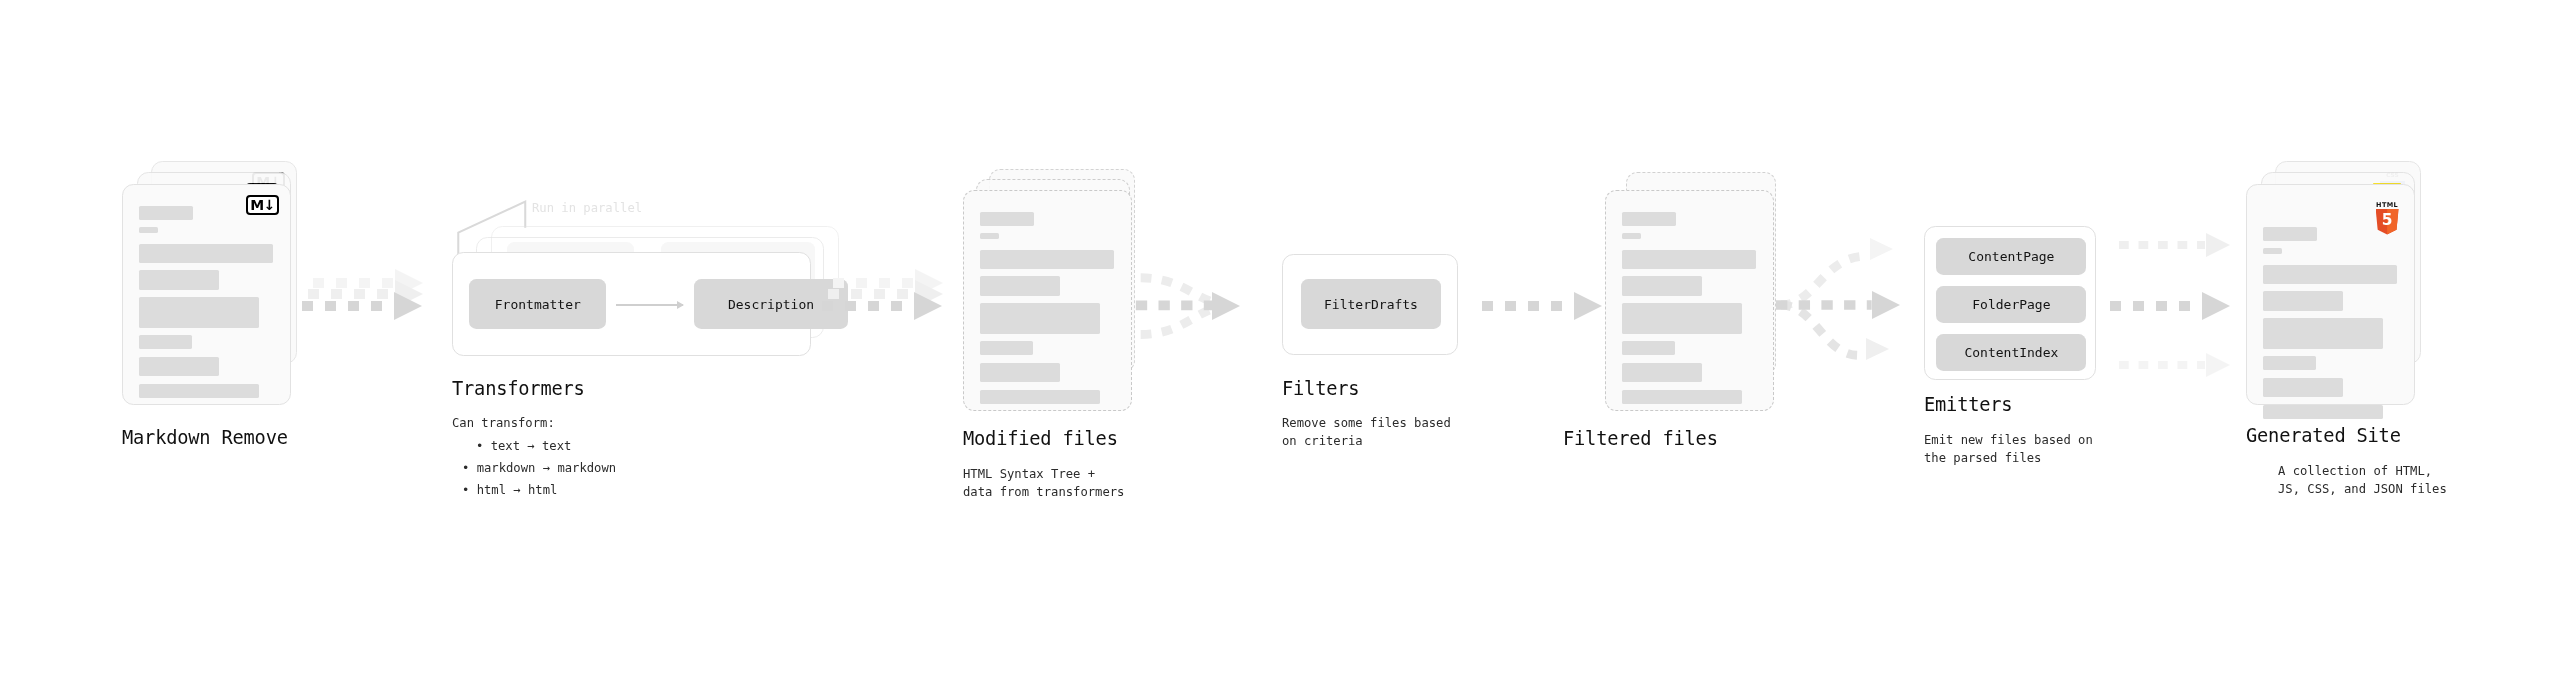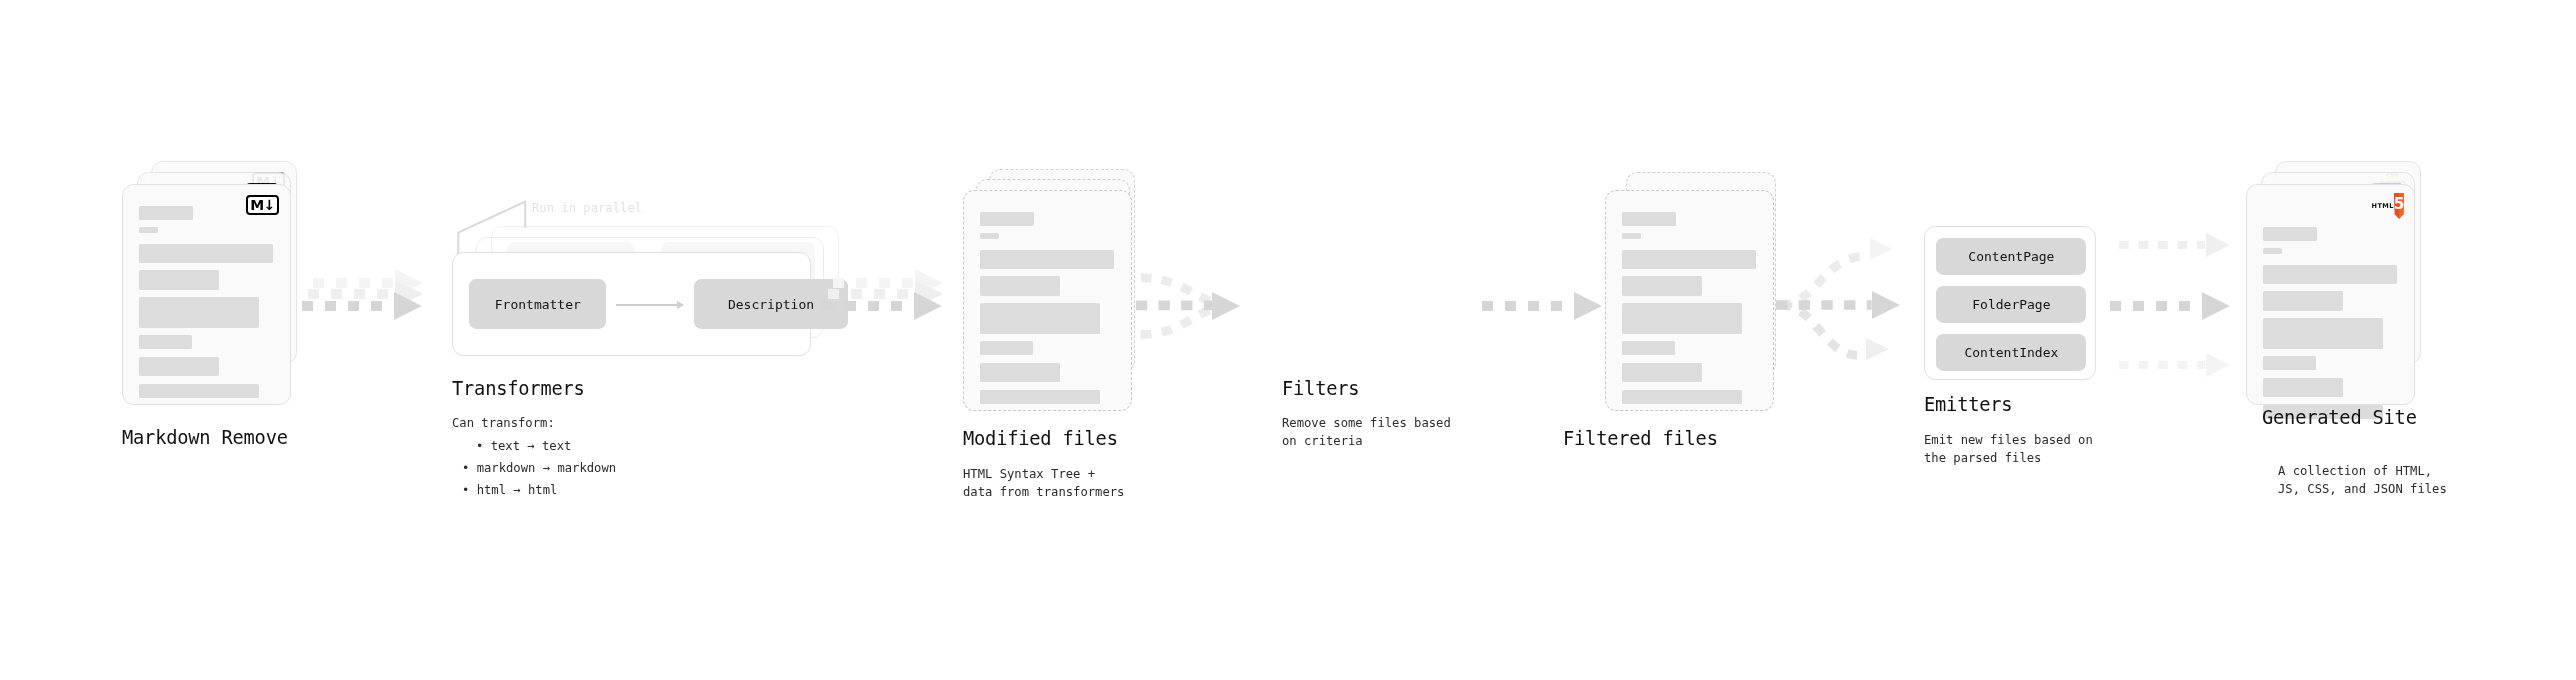--- a/index.html
+++ b/index.html
@@ -31,23 +31,23 @@
     position: absolute; right: 11.4px; top: 9.8px;
     width: 32.5px; height: 20.3px;
     border: 2.4px solid #000; border-radius: 4.1px;
     background: #fff;
     display: flex; align-items: center; justify-content: center;
     font-family: "DejaVu Sans", "Liberation Sans", sans-serif;
     font-weight: bold; font-size: 14px; line-height: 1; color: #000;
     letter-spacing: -0.8px;
   }
   .html5-badge {
-    position: absolute; right: 11.4px; top: 4px;
+    position: absolute; right: 11.4px; top: 17px;
     width: 31px; height: 34px;
-    display: flex; align-items: center;
+    display: flex; flex-direction: column; align-items: center;
   }
   .html5-badge .h5word {
     font-family: "DejaVu Sans", "Liberation Sans", sans-serif;
     font-size: 6.5px; font-weight: bold; color: #111; letter-spacing: 0.4px;
     line-height: 6.5px;
   }
   .html5-shield {
     width: 23px; height: 26px; background: #e44d26;
     clip-path: polygon(0 0, 100% 0, 91% 82%, 50% 100%, 9% 82%);
     position: relative;
@@ -245,20 +245,23 @@
 
   <svg class="abs" style="left:1134px; top:260px; width:138px; height:89px;" viewBox="0 0 170 110">
     <path d="M8 22 C60 22, 75 50, 110 55" fill="none" stroke="#ececec" stroke-width="11" stroke-dasharray="13 13" stroke-linecap="butt"></path>
     <path d="M8 92 C60 92, 75 62, 110 57" fill="none" stroke="#ececec" stroke-width="11" stroke-dasharray="13 13" stroke-linecap="butt"></path>
     <path d="M2 56 L112 56" fill="none" stroke="#d6d6d6" stroke-width="12" stroke-dasharray="14 14" stroke-linecap="butt"></path>
   </svg>
   <div class="dash-arrow c-strong" style="left:1211px; top:301px; width:29px;">
     <div class="dash-head"></div>
   </div>
 
+  <div class="panel" style="left:1282px; top:254px; width:176px; height:101px;">
+    <div class="pill" style="left:18px; top:24.4px; width:140px; height:50px;">FilterDrafts</div>
+  </div>
   <div class="caption-title" style="left:1282px; top:378px;">Filters</div>
   <div class="caption-sub" style="left:1282px; top:414px;">Remove some files based
 on criteria</div>
 
   <div class="dash-arrow c-strong" style="left:1482px; top:301px; width:120px;">
     <div class="dash-line" style="width:96px;"></div>
       <div class="dash-head"></div>
   </div>
 
   <div class="abs" style="left:1605px; top:169px;">
@@ -337,18 +340,18 @@
         <div class="bar" style="width:18.7px;height:5.7px;margin-bottom:10.6px;"></div>
         <div class="bar" style="width:134px;height:19.5px;"></div>
         <div class="bar" style="width:80px;height:19.5px;"></div>
         <div class="bar" style="width:120px;height:31px;"></div>
         <div class="bar" style="width:53px;height:14px;"></div>
         <div class="bar" style="width:80px;height:19.5px;"></div>
         <div class="bar" style="width:120px;height:14px;"></div>
       </div>
     </div>
   </div>
-  <div class="caption-title" style="left:2246px; top:407px;margin-left:16px;">Generated Site</div>
+  <div class="caption-title" style="left:2246px; top:425px;">Generated Site</div>
   <div class="caption-sub" style="left:2246px; top:462px;margin-left:32px;">A collection of HTML,
 JS, CSS, and JSON files</div>
 
 </div>
 
 
 </body></html>

